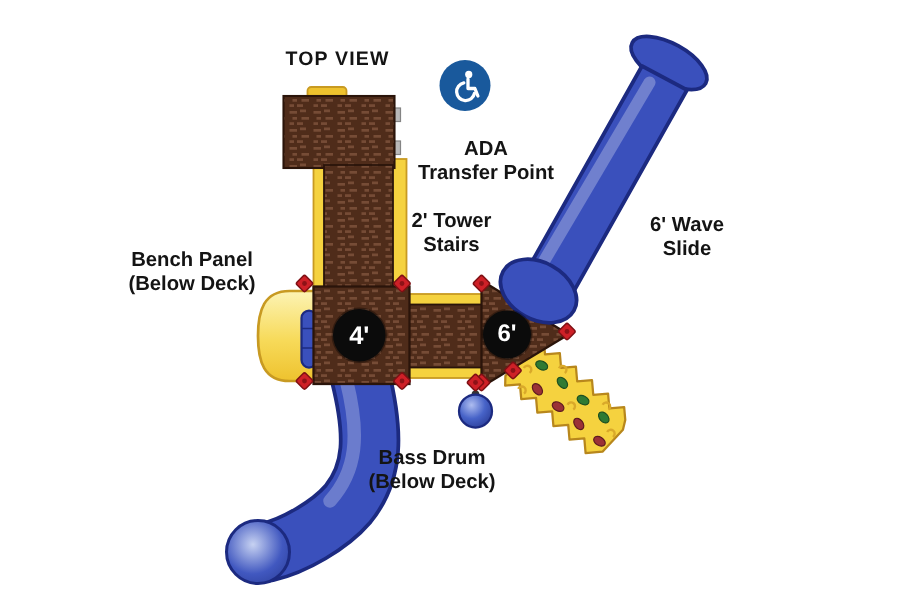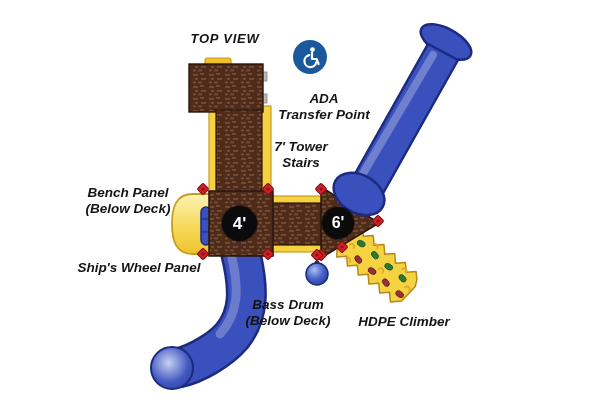--- a/index.html
+++ b/index.html
@@ -4,27 +4,27 @@
 <style>
   html,body { margin:0; padding:0; background:#fff; }
   #stage {
     position:relative; width:600px; height:400px; background:#ffffff;
     overflow:hidden; font-family:"Liberation Sans", sans-serif;
   }
   #structure-svg { position:absolute; left:0; top:0; }
   .lbl {
     position:absolute; transform:translate(-50%,-50%);
     text-align:center; font-weight:bold; font-size:13.5px; line-height:1.17;
-    color:#141414; white-space:pre-line; letter-spacing:0;font-style:italic;
+    color:#141414; white-space:pre-line; letter-spacing:0;
   }
   #lbl-top-view   { left:225px; top:39px;  font-size:13px; letter-spacing:.8px; }
   #lbl-ada        { left:324px; top:107px; }
   #lbl-stairs     { left:301px; top:155px; }
   #lbl-wave       { left:458px; top:158px; }
-  #lbl-bench      { left:128px; top:181px;margin-top:20px; }
+  #lbl-bench      { left:128px; top:181px; }
   #lbl-wheel      { left:139px; top:268px; }
   #lbl-curved     { left:138px; top:322px; }
   #lbl-bass       { left:288px; top:313px; }
   #lbl-hdpe       { left:404px; top:322px; }
   .badge {
     position:absolute; border-radius:50%; background:#0b0b0b; color:#fff;
     font-weight:bold; display:flex; align-items:center; justify-content:center;
     box-shadow:0 0 0 1px rgba(0,0,0,.35);
   }
   #badge-4 { left:222px; top:206px; width:35px; height:35px; font-size:17px; }
@@ -170,21 +170,21 @@
     <svg width="24" height="24" viewBox="0 0 24 24">
       <circle cx="14.5" cy="4.6" r="2.4" fill="#ffffff"></circle>
       <path d="M14 7.6 L14 14 L18.6 14 L20.6 19" fill="none" stroke="#ffffff" stroke-width="2.2" stroke-linecap="round" stroke-linejoin="round"></path>
       <path d="M11.2 10.2 A 6 6 0 1 0 18.3 17.3" fill="none" stroke="#ffffff" stroke-width="2.2" stroke-linecap="round"></path>
     </svg>
   </div>
 
   <div class="lbl" id="lbl-top-view">TOP VIEW</div>
   <div class="lbl" id="lbl-ada">ADA
 Transfer Point</div>
-  <div class="lbl" id="lbl-stairs">7' Tower
+  <div class="lbl" id="lbl-stairs">2' Tower
 Stairs</div>
+  <div class="lbl" id="lbl-wave">6' Wave
+Slide</div>
   <div class="lbl" id="lbl-bench">Bench Panel
 (Below Deck)</div>
-  <div class="lbl" id="lbl-wheel">Ship's Wheel Panel</div>
   <div class="lbl" id="lbl-bass">Bass Drum
 (Below Deck)</div>
-  <div class="lbl" id="lbl-hdpe">HDPE Climber</div>
 </div>
 
 </body></html>

